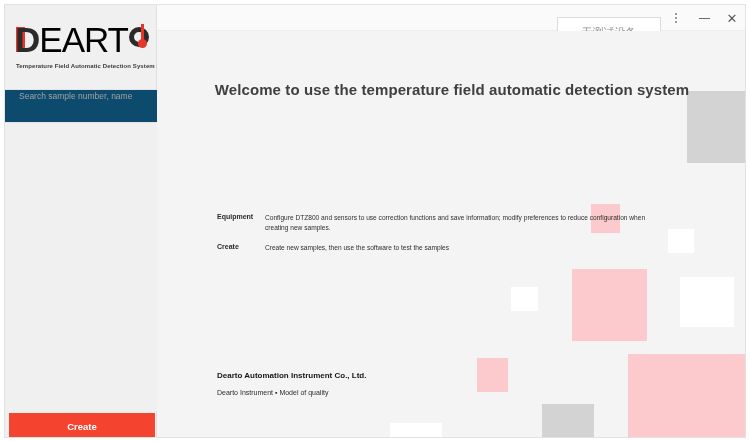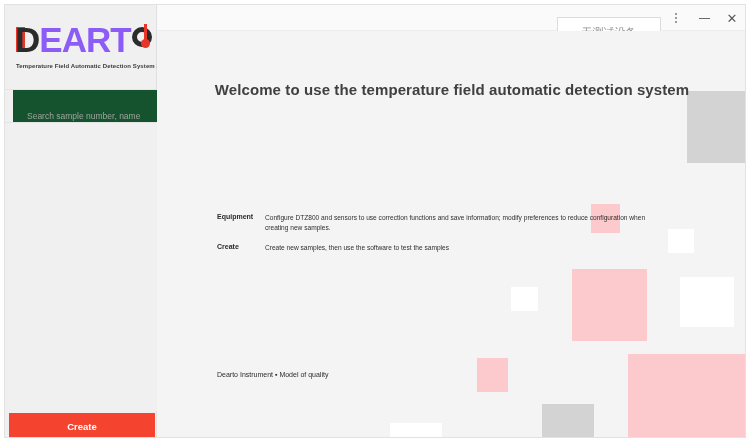--- a/index.html
+++ b/index.html
@@ -43,22 +43,22 @@
     color:#2b2b2b;line-height:35px;
     font-family:"Liberation Sans","DejaVu Sans",sans-serif;
     position:relative;
   }
   .logo-d .redbar{
     position:absolute;left:1px;top:5px;width:9px;height:25px;
     background:#e8352a;
   }
   .logo-d .dletter{position:relative;z-index:2;}
   .logo-rest{
-    font-size:35px;font-weight:bold;letter-spacing:-1px;
-    color:#8b5cf6;line-height:35px;
+    font-size:35px;font-weight:normal;letter-spacing:-1px;
+    color:#000000;line-height:35px;
   }
   .logo-o{
     position:relative;display:inline-block;width:27px;height:35px;
     vertical-align:top;
   }
   .logo-o .ring{
     position:absolute;left:1px;top:5px;width:20px;height:20px;
     border:5px solid #2b2b2b;border-radius:50%;
     box-sizing:border-box;
   }
@@ -74,22 +74,22 @@
     position:absolute;left:11px;top:44px;width:140px;
     font-size:6px;color:#3a3a3a;font-weight:bold;
     letter-spacing:.1px;white-space:nowrap;
   }
   .sidebar-sep{
     position:absolute;left:0;top:84px;width:152px;height:1px;
     background:#e4e4e4;
   }
   .search-row{
     position:absolute;left:0;top:85px;width:152px;height:32px;
-    background:#14532d;
-    display:flex;align-items:flex-end;margin-left:8px;
+    background:#0c4a6e;
+    display:flex;align-items:flex-start;
   }
   .search-input{
     border:none;outline:none;background:transparent;
     font-size:8.5px;color:#9a9a9a;
     margin-left:12px;width:130px;
     font-family:"Liberation Sans","DejaVu Sans",sans-serif;
   }
   .search-input::placeholder{color:#a2a2a2;}
   .search-sep{
     position:absolute;left:0;top:117px;width:152px;height:1px;
@@ -258,19 +258,20 @@
             <div class="dlabel">Equipment</div>
             <div class="dtext">Configure DTZ800 and sensors to use correction functions and save information; modify preferences to reduce configuration when creating new samples.</div>
           </div>
           <div class="drow">
             <div class="dlabel">Create</div>
             <div class="dtext">Create new samples, then use the software to test the samples</div>
           </div>
         </div>
 
         <div class="footer">
+          <div class="f-company">Dearto Automation Instrument Co., Ltd.</div>
           <div class="f-slogan">Dearto Instrument ▪ Model of quality</div>
         </div>
       </div>
 
     </div>
   </div>
 </div>
 
 </body></html>

